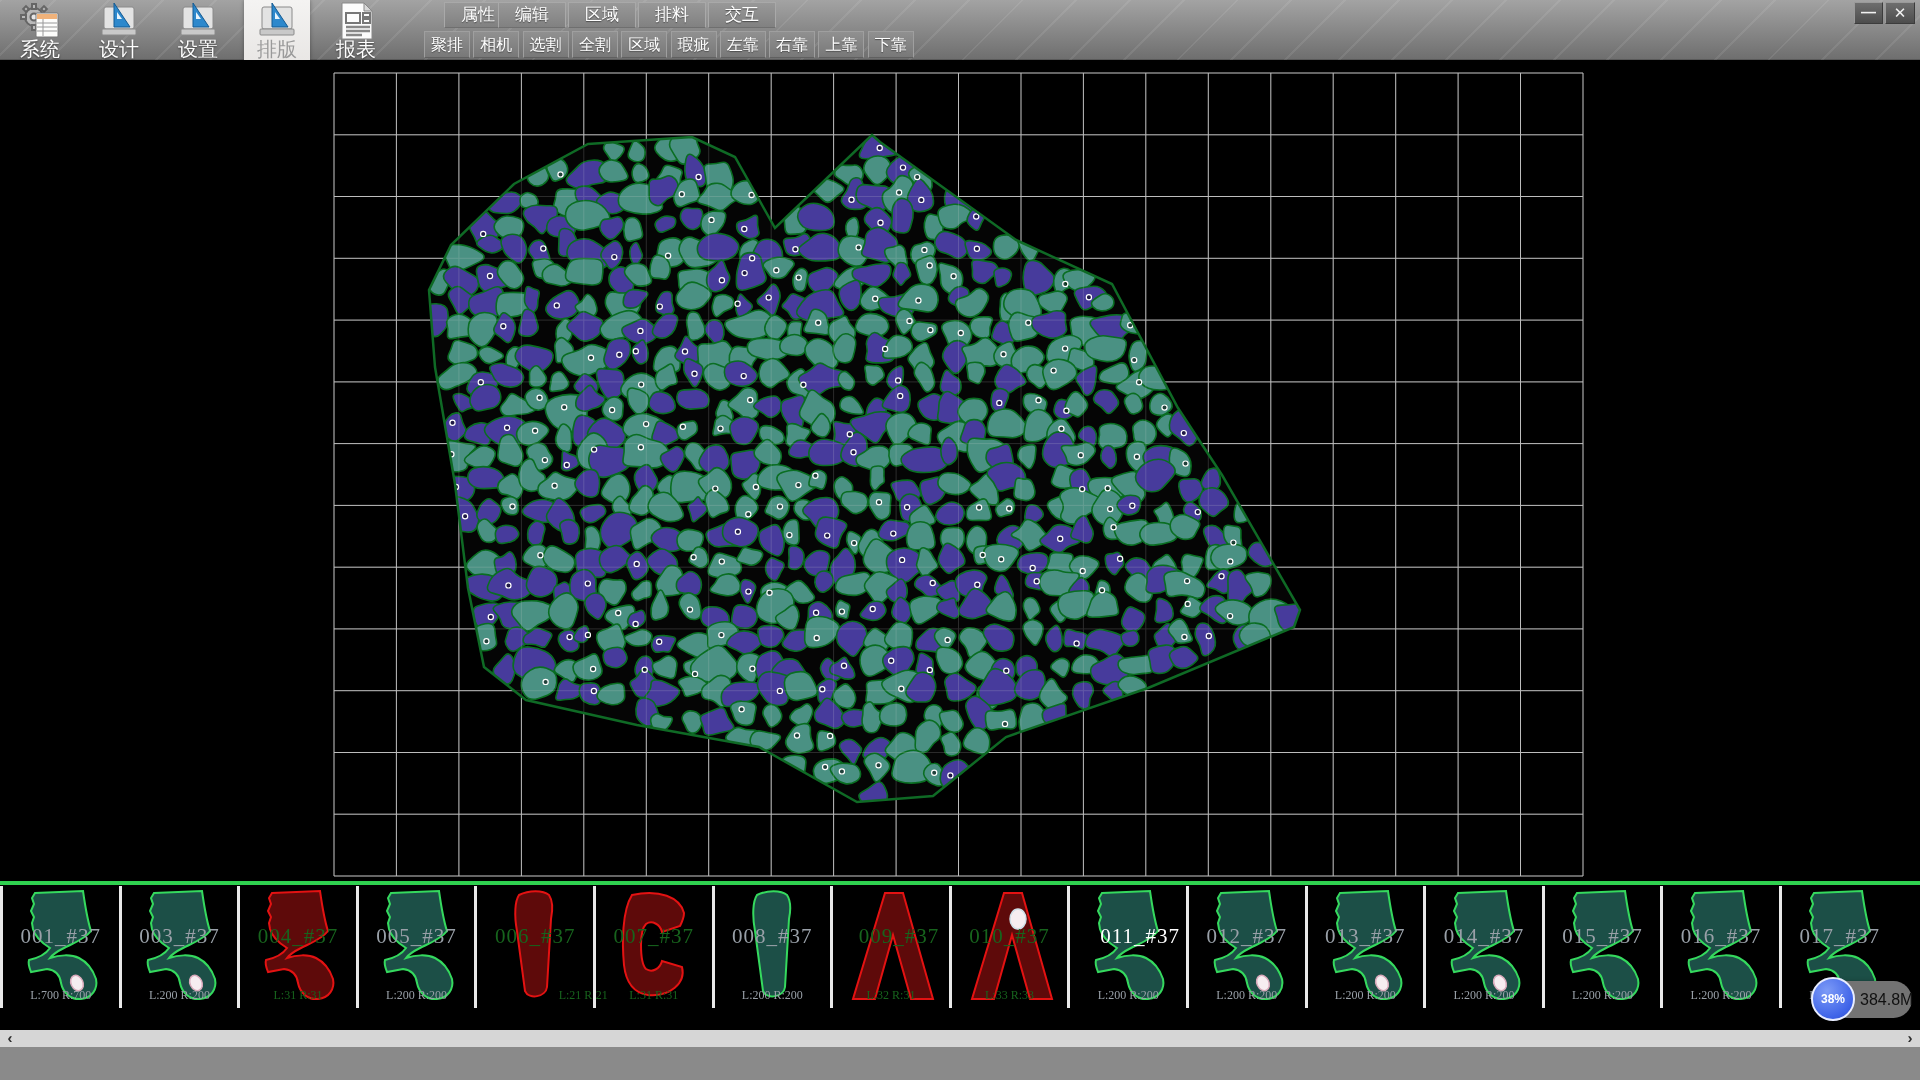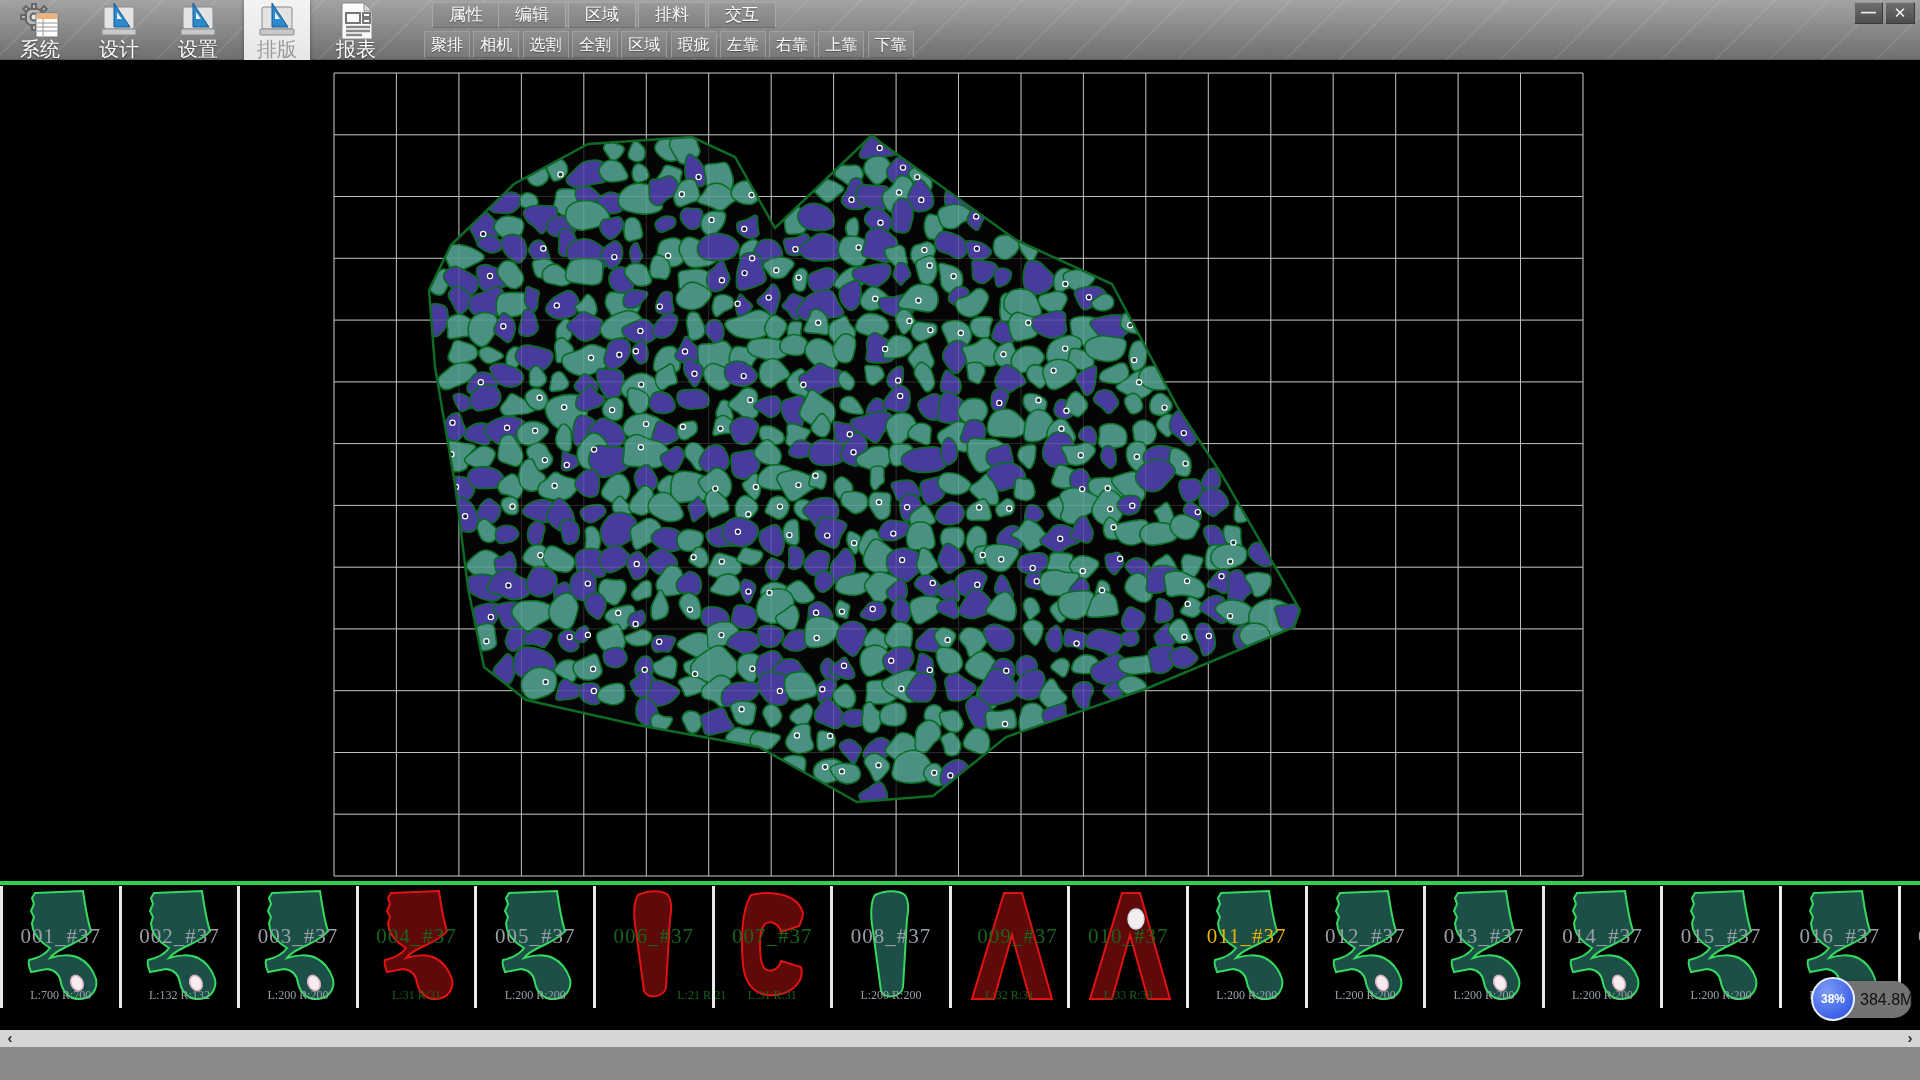--- a/index.html
+++ b/index.html
@@ -121,21 +121,21 @@
             <path d="M30 2l8 8h-8z" fill="#d8d8d8" stroke="#888"></path>
             <rect x="12" y="12" width="14" height="10" fill="none" stroke="#777" stroke-width="2"></rect>
             <rect x="29" y="12" width="7" height="4" fill="none" stroke="#777" stroke-width="2"></rect>
             <rect x="29" y="18" width="7" height="4" fill="none" stroke="#777" stroke-width="2"></rect>
             <path d="M12 26h24M12 30h24M12 34h16" stroke="#888" stroke-width="2.4"></path>
           </svg></span>
         <span class="lbl">报表</span>
       </div>
     </div>
   <div class="menu-row" id="menuRow">
-      <div class="menu-btn" style="left: 4px;">属性</div>
+      <div class="menu-btn" style="left: 16px;">属性</div>
       <div class="menu-btn" style="left: 70px;">编辑</div>
       <div class="menu-btn" style="left: 140px;">区域</div>
       <div class="menu-btn" style="left: 210px;">排料</div>
       <div class="menu-btn" style="left: 280px;">交互</div>
     </div>
   <div class="tool-row" id="toolRow">
       <div class="tool-btn" style="left: 0px;">聚排</div>
       <div class="tool-btn" style="left: 49.3px;">相机</div>
       <div class="tool-btn" style="left: 98.6px;">选割</div>
       <div class="tool-btn" style="left: 147.9px;">全割</div>
@@ -1020,28 +1020,20 @@
         <ellipse cx="66" cy="96" rx="6" ry="8" transform="rotate(-25 66 96)" fill="#f6edf0" stroke="#d9aabb" stroke-width="1.5"></ellipse>
       </svg>
       <div class="num" style="color: rgb(153, 160, 168);">001_#37</div>
       <div class="lr" style="color: rgb(153, 160, 168);">L:700 R:700</div>
     </div>
     <div class="cell">
       <svg width="116" height="122" viewBox="-2 -1 104 122">
         <path d="M24,6 L72,4 C74,18 76,32 80,44 C74,52 63,56 53,61 C47,64 42,67 39,71 C48,68 60,67 68,71 C76,75 82,83 85,92 C87,102 81,111 70,112 C60,113 52,106 50,96 C49,88 44,83 36,82 L20,85 C18,80 17,76 18,73 C27,71 35,67 39,61 C31,56 24,50 22,42 L21,36 L23,30 L20,24 L23,17 L21,11 Z" fill="#1c4f47" stroke="#35d95e" stroke-width="2"></path>
         <ellipse cx="66" cy="96" rx="6" ry="8" transform="rotate(-25 66 96)" fill="#f6edf0" stroke="#d9aabb" stroke-width="1.5"></ellipse>
       </svg>
-      <div class="num" style="color: rgb(153, 160, 168);">002_#37</div>
-      <div class="lr" style="color: rgb(153, 160, 168);">L:132 R:132</div>
-    </div>
-    <div class="cell">
-      <svg width="116" height="122" viewBox="-2 -1 104 122">
-        <path d="M24,6 L72,4 C74,18 76,32 80,44 C74,52 63,56 53,61 C47,64 42,67 39,71 C48,68 60,67 68,71 C76,75 82,83 85,92 C87,102 81,111 70,112 C60,113 52,106 50,96 C49,88 44,83 36,82 L20,85 C18,80 17,76 18,73 C27,71 35,67 39,61 C31,56 24,50 22,42 L21,36 L23,30 L20,24 L23,17 L21,11 Z" fill="#1c4f47" stroke="#35d95e" stroke-width="2"></path>
-        <ellipse cx="66" cy="96" rx="6" ry="8" transform="rotate(-25 66 96)" fill="#f6edf0" stroke="#d9aabb" stroke-width="1.5"></ellipse>
-      </svg>
       <div class="num" style="color: rgb(153, 160, 168);">003_#37</div>
       <div class="lr" style="color: rgb(153, 160, 168);">L:200 R:200</div>
     </div>
     <div class="cell">
       <svg width="116" height="122" viewBox="-2 -1 104 122">
         <path d="M24,6 L72,4 C74,18 76,32 80,44 C74,52 63,56 53,61 C47,64 42,67 39,71 C48,68 60,67 68,71 C76,75 82,83 85,92 C87,102 81,111 70,112 C60,113 52,106 50,96 C49,88 44,83 36,82 L20,85 C18,80 17,76 18,73 C27,71 35,67 39,61 C31,56 24,50 22,42 L21,36 L23,30 L20,24 L23,17 L21,11 Z" fill="#5e0a0a" stroke="#e31212" stroke-width="2"></path>
       </svg>
       <div class="num" style="color: rgb(23, 100, 29);">004_#37</div>
       <div class="lr" style="color: rgb(23, 100, 29);">L:31 R:31</div>
     </div>
@@ -1085,21 +1077,21 @@
         <path d="M44,6 L62,6 L92,112 L70,112 L52,48 L34,112 L12,112 Z" fill="#5e0a0a" stroke="#e31212" stroke-width="2"></path>
         <ellipse cx="58" cy="32" rx="8" ry="10" fill="#f6edf0" stroke="#cfe0e8" stroke-width="1.5"></ellipse>
       </svg>
       <div class="num" style="color: rgb(23, 100, 29);">010_#37</div>
       <div class="lr" style="color: rgb(23, 100, 29);">L:33 R:33</div>
     </div>
     <div class="cell">
       <svg width="116" height="122" viewBox="-2 -1 104 122">
         <path d="M24,6 L72,4 C74,18 76,32 80,44 C74,52 63,56 53,61 C47,64 42,67 39,71 C48,68 60,67 68,71 C76,75 82,83 85,92 C87,102 81,111 70,112 C60,113 52,106 50,96 C49,88 44,83 36,82 L20,85 C18,80 17,76 18,73 C27,71 35,67 39,61 C31,56 24,50 22,42 L21,36 L23,30 L20,24 L23,17 L21,11 Z" fill="#1c4f47" stroke="#35d95e" stroke-width="2"></path>
       </svg>
-      <div class="num" style="color: #eab308;">011_#37</div>
+      <div class="num" style="color: #ffffff; padding-left: 12px;">011_#37</div>
       <div class="lr" style="color: rgb(153, 160, 168);">L:200 R:200</div>
     </div>
     <div class="cell">
       <svg width="116" height="122" viewBox="-2 -1 104 122">
         <path d="M24,6 L72,4 C74,18 76,32 80,44 C74,52 63,56 53,61 C47,64 42,67 39,71 C48,68 60,67 68,71 C76,75 82,83 85,92 C87,102 81,111 70,112 C60,113 52,106 50,96 C49,88 44,83 36,82 L20,85 C18,80 17,76 18,73 C27,71 35,67 39,61 C31,56 24,50 22,42 L21,36 L23,30 L20,24 L23,17 L21,11 Z" fill="#1c4f47" stroke="#35d95e" stroke-width="2"></path>
         <ellipse cx="66" cy="96" rx="6" ry="8" transform="rotate(-25 66 96)" fill="#f6edf0" stroke="#d9aabb" stroke-width="1.5"></ellipse>
       </svg>
       <div class="num" style="color: rgb(153, 160, 168);">012_#37</div>
       <div class="lr" style="color: rgb(153, 160, 168);">L:200 R:200</div>
     </div>

